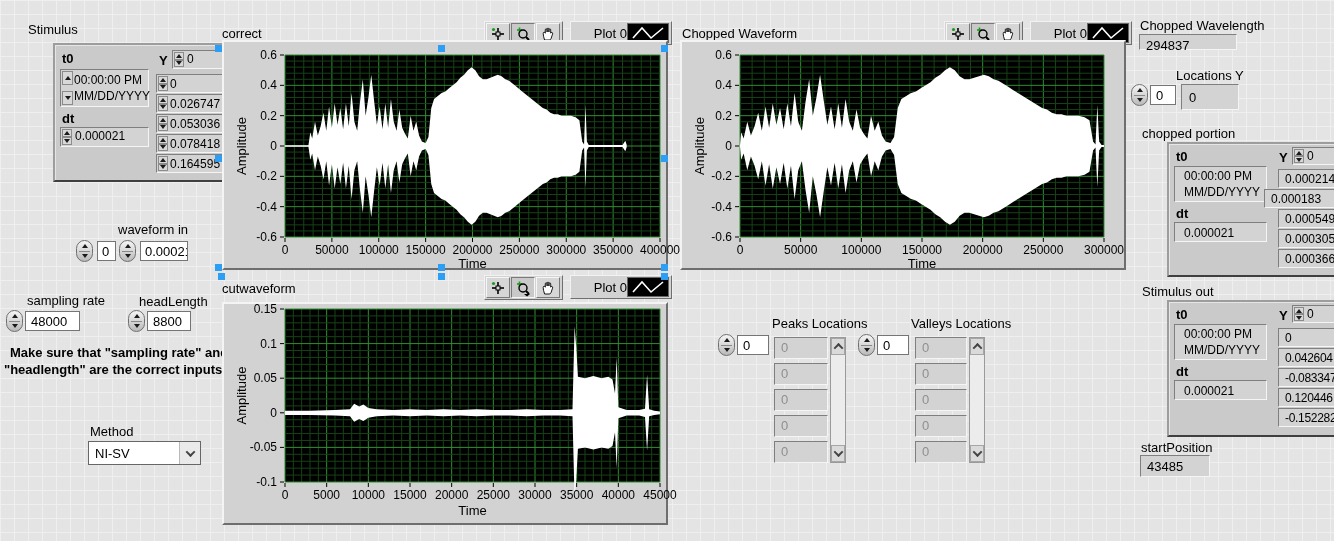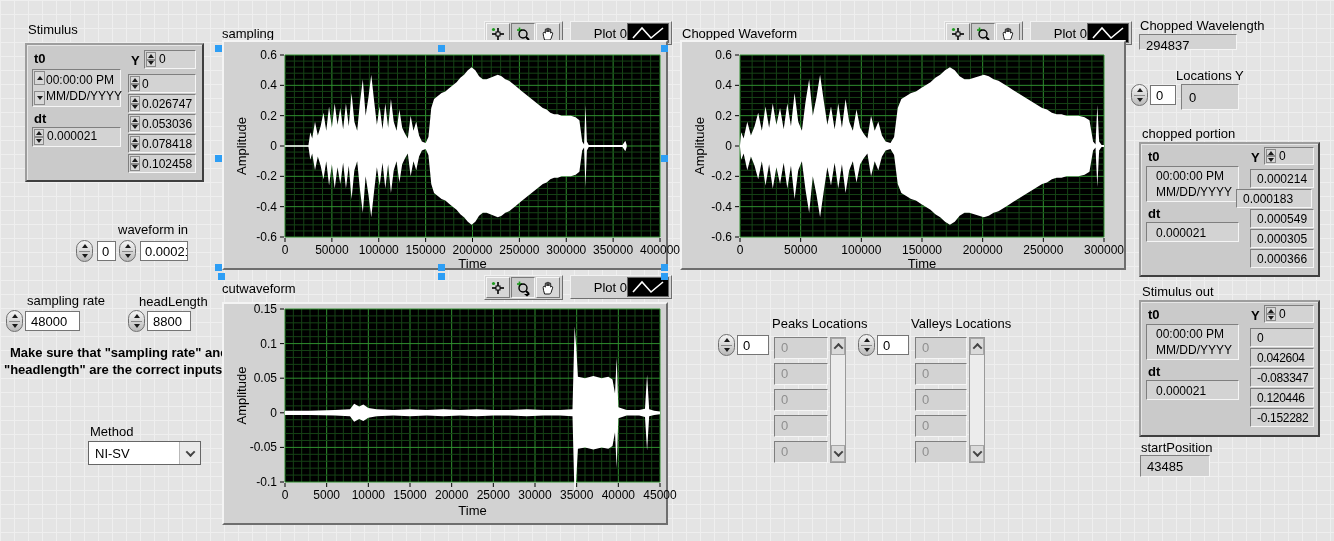--- a/index.html
+++ b/index.html
@@ -3,21 +3,21 @@
 <meta charset="utf-8">
 <style>
   html,body{margin:0;padding:0;background:#bfbfbf;}
   .panel{position:relative;width:1334px;height:541px;overflow:hidden;
     font-family:"Liberation Sans",sans-serif;font-size:13px;color:#000;
     background-color:#e4e4e4;
     background-image:linear-gradient(#efefef 1px,transparent 1px),linear-gradient(90deg,#efefef 1px,transparent 1px);
     background-size:14px 14px;}
   .lbl{position:absolute;white-space:nowrap;text-align:center;}
   .b{font-weight:bold;}
-  .cluster{position:absolute;background:#cacaca;border:2px solid;border-color:#9d9d9d #3f3f3f #3f3f3f #9d9d9d;box-shadow:inset 1px 1px 0 #e6e6e6;}
+  .cluster{position:absolute;background:#cacaca;border:2px solid;border-color:#9d9d9d #3f3f3f #3f3f3f #9d9d9d;box-shadow:inset 1px 1px 0 #e6e6e6;margin-left:28px;}
   .sunken{position:absolute;background:#d3d3d3;border:1px solid;border-color:#7f7f7f #f5f5f5 #f5f5f5 #7f7f7f;box-sizing:border-box;}
   .white{position:absolute;background:#ffffff;border:1px solid #757575;box-sizing:border-box;}
   .fldtxt{position:absolute;left:14px;top:1px;white-space:nowrap;overflow:hidden;}
   .gframe{position:absolute;background:#d2d2d2;border:2px solid;border-color:#f4f4f4 #6e6e6e #6e6e6e #f4f4f4;box-sizing:border-box;}
   svg{overflow:visible;display:block;}
   svg text{font-family:"Liberation Sans",sans-serif;fill:#000;}
   .handle{position:absolute;width:7px;height:7px;background:#2d9ef5;z-index:9;}
   
   .pal{position:absolute;display:flex;background:#d2d2d2;border:1px solid;border-color:#f2f2f2 #6f6f6f #6f6f6f #f2f2f2;padding:1px;}
   .pbtn{width:22px;height:19px;background:#d6d6d6;border:1px solid;border-color:#f6f6f6 #7a7a7a #7a7a7a #f6f6f6;display:flex;align-items:center;justify-content:center;margin-right:1px;}
@@ -126,21 +126,21 @@
             <i class="td"></i>
           </span>
         </div><span>0.078418</span></div>
     <div class="ael" style="left:101px;top:109px;width:68px;height:19px;padding-left:13px;font-size:12px"><div class="spin" style="left:1px;top:1px;height:15px">
           <span class="sb">
             <i class="tu"></i>
           </span>
           <span class="sb">
             <i class="td"></i>
           </span>
-        </div><span>0.102458</span></div>
+        </div><span>0.164595</span></div>
   </div>
 
   <div class="lbl" style="left:118px;top:222px">waveform in</div>
   <div class="pill" style="left:76px;top:240px">
       <i class="tu"></i>
       <i class="hl"></i>
       <i class="td"></i>
     </div>
   <div class="white" style="left:97px;top:241px;width:19px;height:20px;padding:2px 0 0 4px"><span>0</span></div>
   <div class="pill" style="left:119px;top:240px">
@@ -169,21 +169,21 @@
   <div class="note" style="left:4px;top:362px">"headlength" are the correct inputs.</div>
 
   <div class="lbl" style="left:90px;top:424px">Method</div>
   <div class="dd" style="left:88px;top:441px;width:113px;height:24px">
     <span class="ddtxt">NI-SV</span>
     <span class="ddbtn">
         <i class="chd"></i>
       </span>
   </div>
 
-  <div class="lbl" style="left:222px;top:26px">sampling</div>
+  <div class="lbl" style="left:222px;top:26px">correct</div>
   <div class="pal" style="left:484px;top:21px">
     <span class="pbtn">
         <svg width="16" height="16">
           <circle cx="3.5" cy="3.5" r="1.6" fill="#1c9a1c"></circle>
           <line x1="8" y1="2" x2="8" y2="14" stroke="#000" stroke-width="1.6"></line>
           <line x1="2" y1="8" x2="14" y2="8" stroke="#000" stroke-width="1.6"></line>
           <rect x="6" y="6" width="4" height="4" fill="#d6d6d6" stroke="#000"></rect>
         </svg>
       </span>
     <span class="pbtn pressed">

